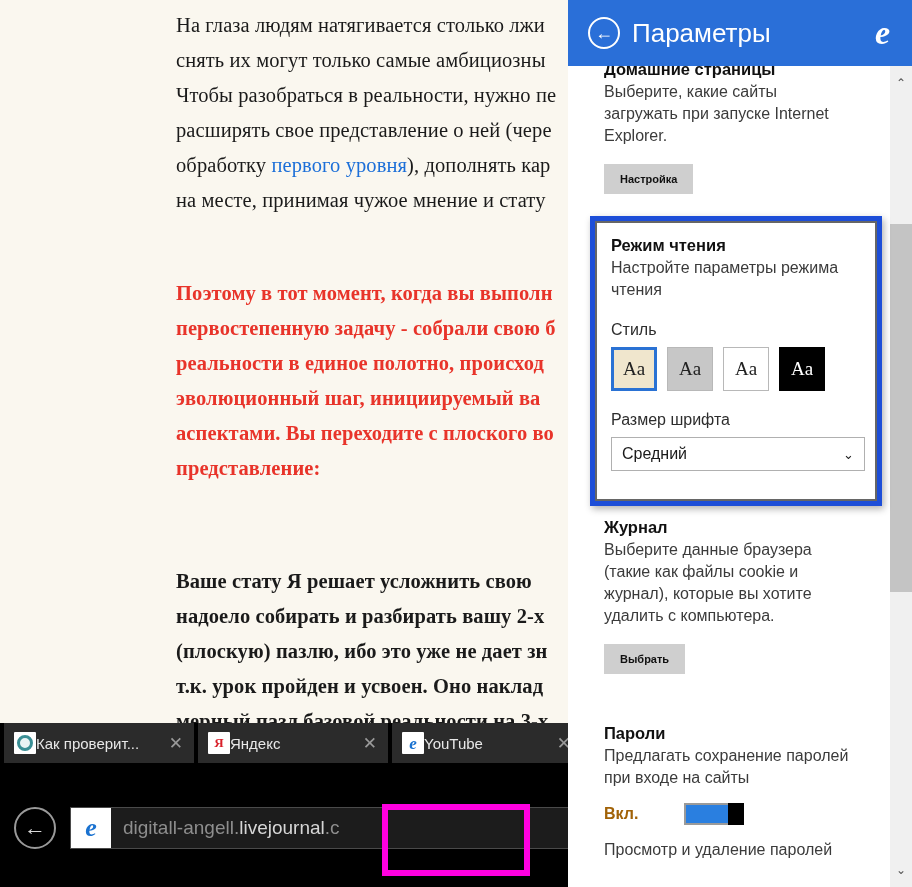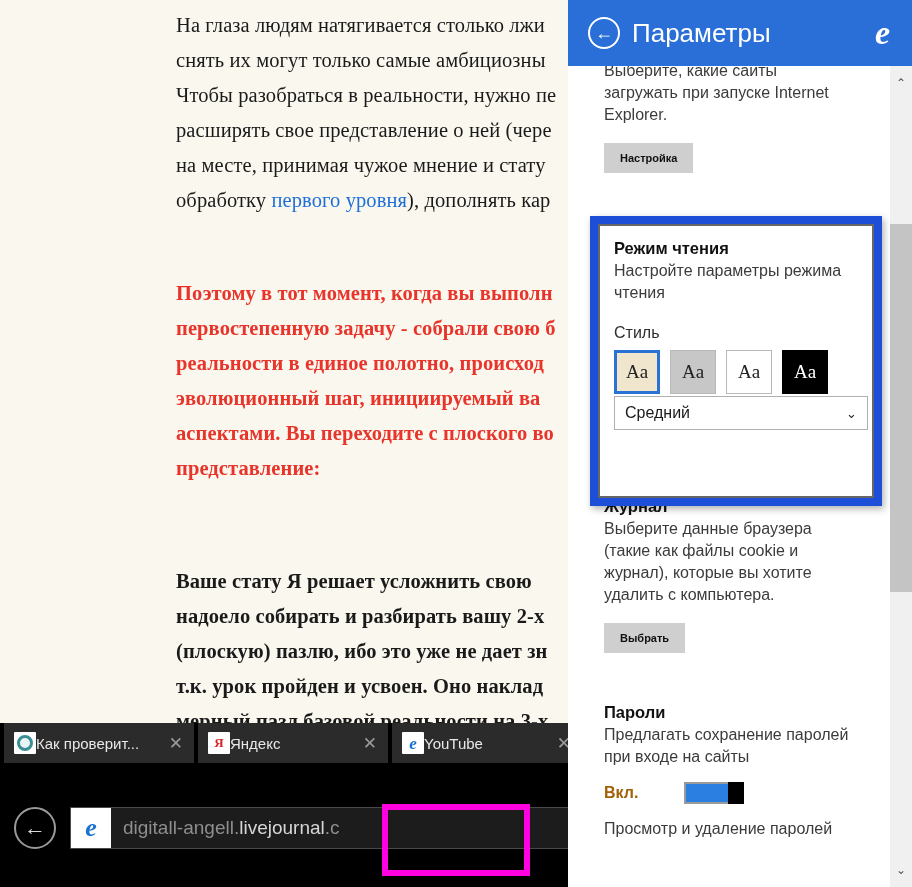--- a/index.html
+++ b/index.html
@@ -227,21 +227,21 @@
     padding: 9px 16px;
     border: none;
   }
   .sec { margin-bottom: 10px; }
 
   
   .hl-card {
     position: absolute;
     left: 590px; top: 216px;
     width: 292px; height: 290px;
-    border: 8px solid #1d4ed8;
+    border: 5px solid #1d4ed8;
     background: #fff;
     z-index: 70;
     box-shadow: 2px 3px 7px rgba(0,0,0,.3);
   }
   .hl-inner {
     position: absolute; inset: 0;
     border: 2px solid #666;
     background: #fff;
     padding: 13px 14px;
   }
@@ -322,22 +322,22 @@
 <div id="root">
 
   <div class="reader">
     <div class="reader-col">
 
       <div class="para">На глаза людям натягивается столько лжи</div>
       <div class="para">снять их могут только самые амбициозны</div>
       <div class="para">Чтобы разобраться в реальности, нужно пе</div>
       <div class="para">расширять свое представление о ней (чере</div>
 
+      <div class="para"><span>обработку </span><span class="link">первого уровня</span><span>), дополнять кар</span></div>
       <div class="para">на месте, принимая чужое мнение и стату</div>
-      <div class="para"><span>обработку </span><span class="link">первого уровня</span><span>), дополнять кар</span></div>
 
       <div class="spacer-lg"></div>
 
       <div class="para red">Поэтому в тот момент, когда вы выполн</div>
       <div class="para red">первостепенную задачу - собрали свою б</div>
       <div class="para red">реальности в единое полотно, происход</div>
       <div class="para red">эволюционный шаг, инициируемый ва</div>
       <div class="para red">аспектами. Вы переходите с плоского во</div>
       <div class="para red">представление:</div>
 
@@ -412,20 +412,21 @@
       <div class="back-circ">
         <span>←</span>
       </div>
       <div class="fly-title">Параметры</div>
       <div class="fly-ie">e</div>
     </div>
 
     <div class="fly-body">
 
       <div class="sec" style="margin-top:-6px;">
+        <div class="sec-title">Домашние страницы</div>
         <div class="sec-desc">Выберите, какие сайты загружать при запуске Internet Explorer.</div>
         <button class="gbtn">Настройка</button>
       </div>
 
       <div style="height:314px"></div>
 
       <div class="sec">
         <div class="sec-title">Журнал</div>
         <div class="sec-desc">Выберите данные браузера (такие как файлы cookie и журнал), которые вы хотите удалить с компьютера.</div>
         <button class="gbtn">Выбрать</button>
@@ -461,20 +462,21 @@
       <div class="sec-desc" style="max-width:230px">Настройте параметры режима чтения</div>
 
       <div class="lbl">Стиль</div>
       <div class="swatches">
         <div class="sw sw-cream sel">Aa</div>
         <div class="sw sw-gray">Aa</div>
         <div class="sw sw-white">Aa</div>
         <div class="sw sw-black">Aa</div>
       </div>
 
+      <div class="lbl">Размер шрифта</div>
       <div class="selectbox">
         <span>Средний</span>
         <span class="chev">⌄</span>
       </div>
     </div>
   </div>
 
 </div>
 
 </body></html>

